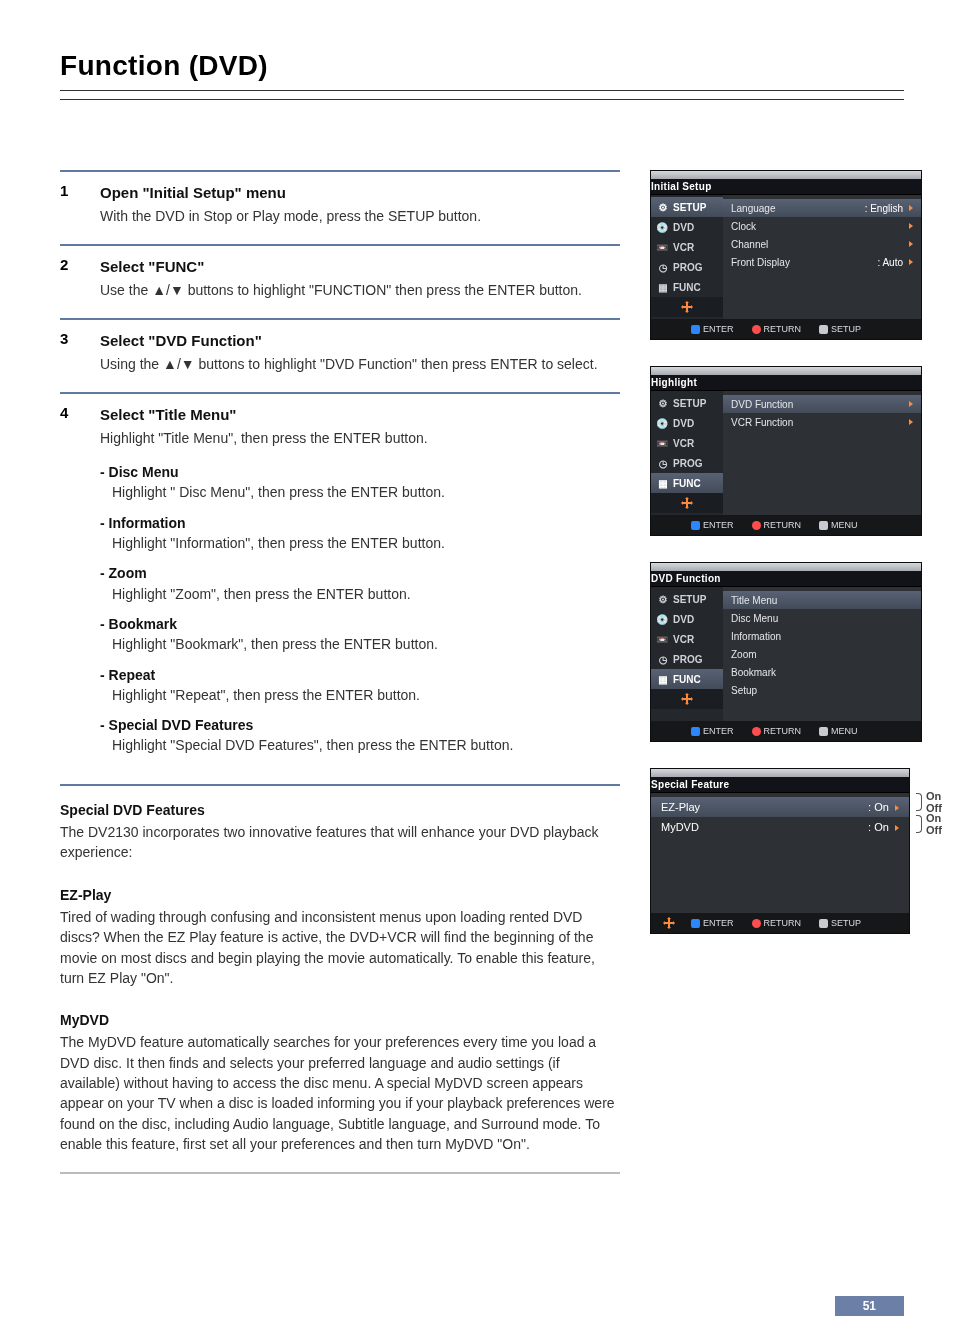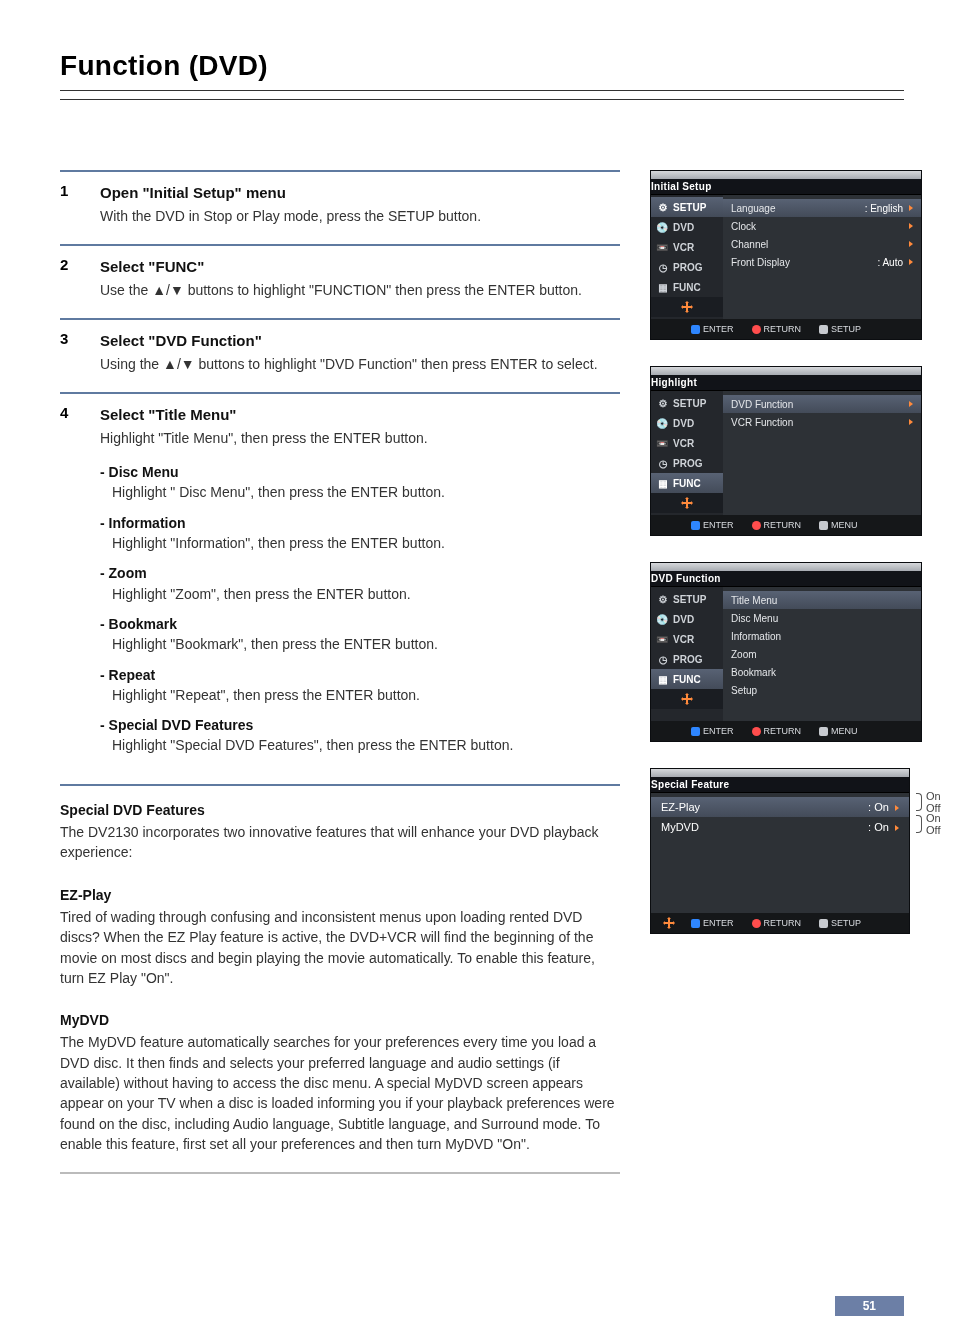--- a/index.html
+++ b/index.html
@@ -51,21 +51,21 @@
   .dvdfunc .pane-row { height:18px; }
   .dvdfunc .pane-list { display:flex; flex-direction:column; }
   
   .special-wrap { display:flex; align-items:flex-start; gap:6px; }
   .osd.special { width: 260px; }
   .osd.special .body { min-height: 120px; display:block; padding:4px 10px 6px;}
   .sp-row{display:flex; justify-content:space-between; align-items:center; height:20px; font-size:11px;}
   .sp-row.sel{ background: linear-gradient(#586274,#434b59); margin:0 -10px; padding:0 10px;}
   .bracket { font-size:11px; color:#444; line-height:1.1; }
   .bracket-row{ display:flex; align-items:center; height:20px;}
-  .bracket-col{ display:flex; flex-direction:column; gap:0;}
+  .bracket-col{ display:flex; flex-direction:column; gap:0;font-weight:bold;}
   .page-num-box { position: absolute; bottom: 28px; right: 50px; background:#6c7fa6; color:#fff; font-size:12px; padding:3px 28px; font-weight:bold;}
 </style>
 </head>
 <body>
 
 <div class="page">
   <div class="header-wrap">
     <h1 class="page-title">Function (DVD)</h1>
   </div>
   <hr class="thin-rule">

